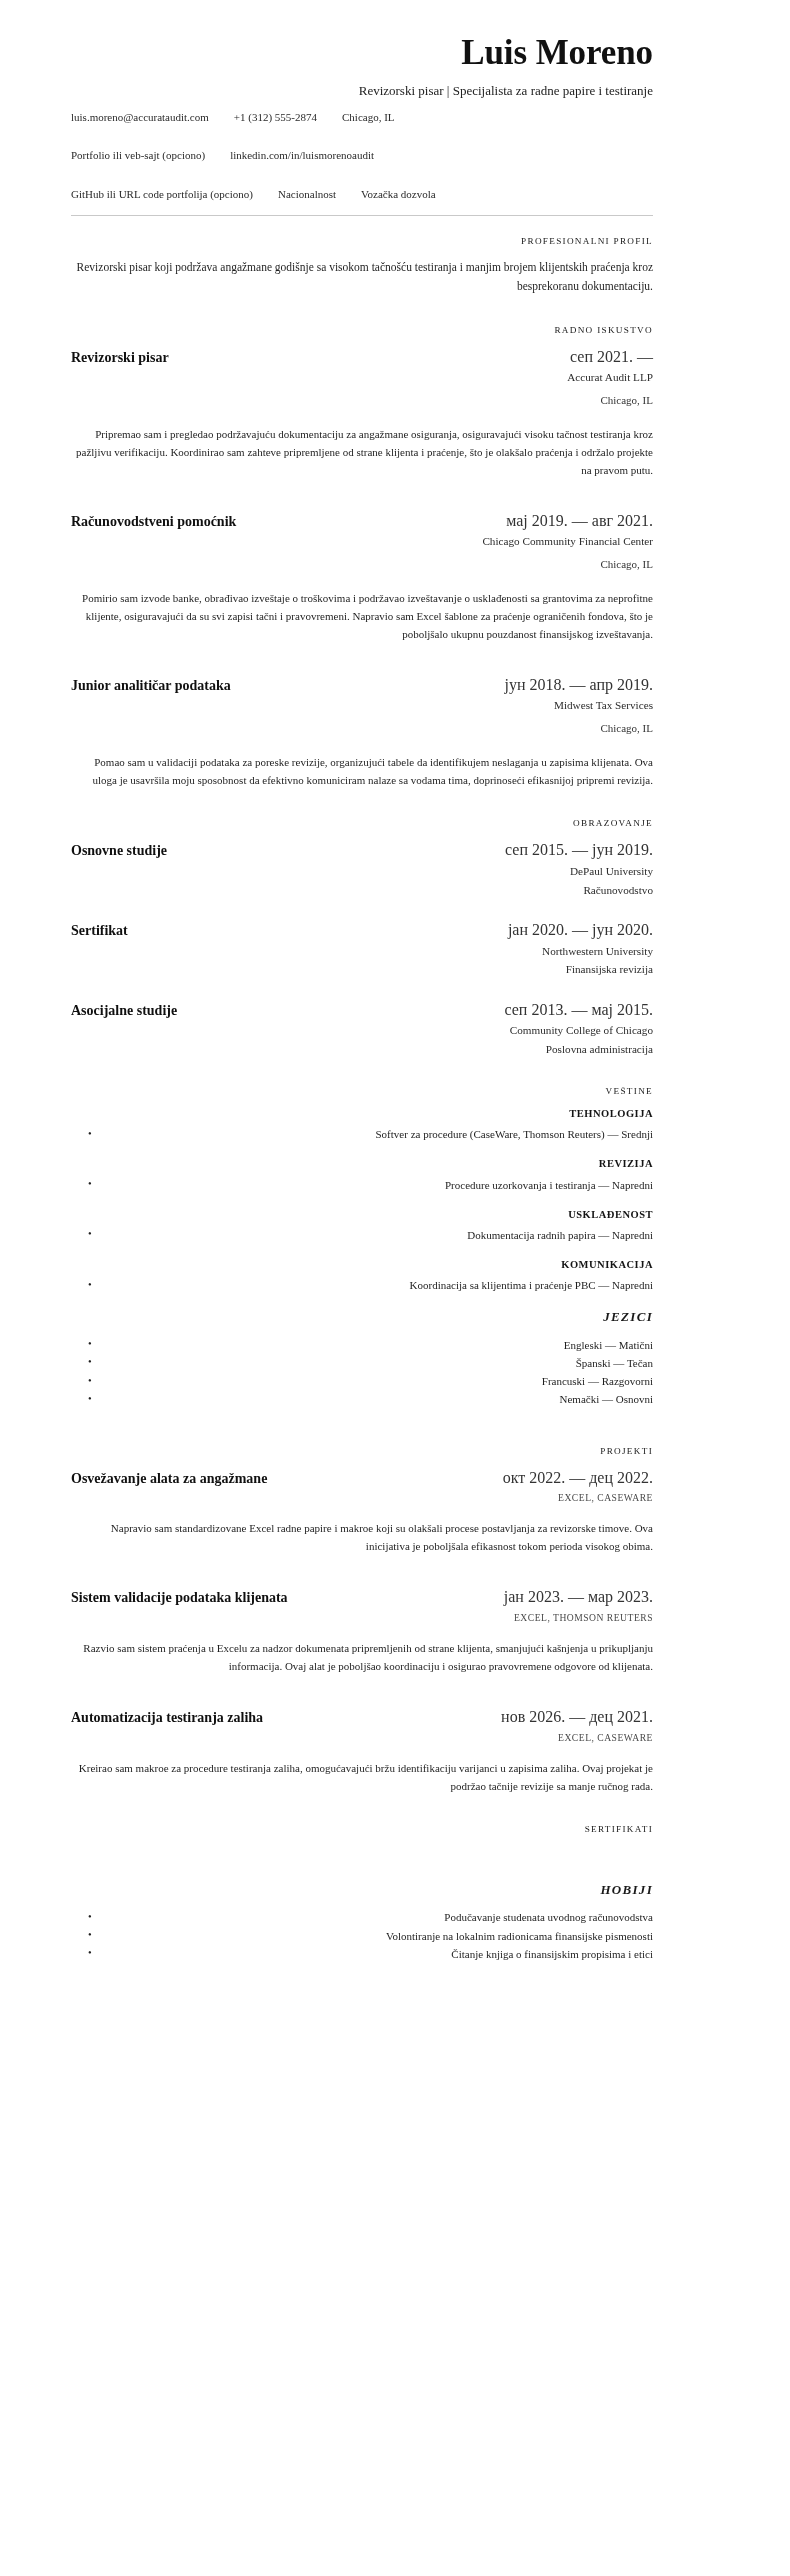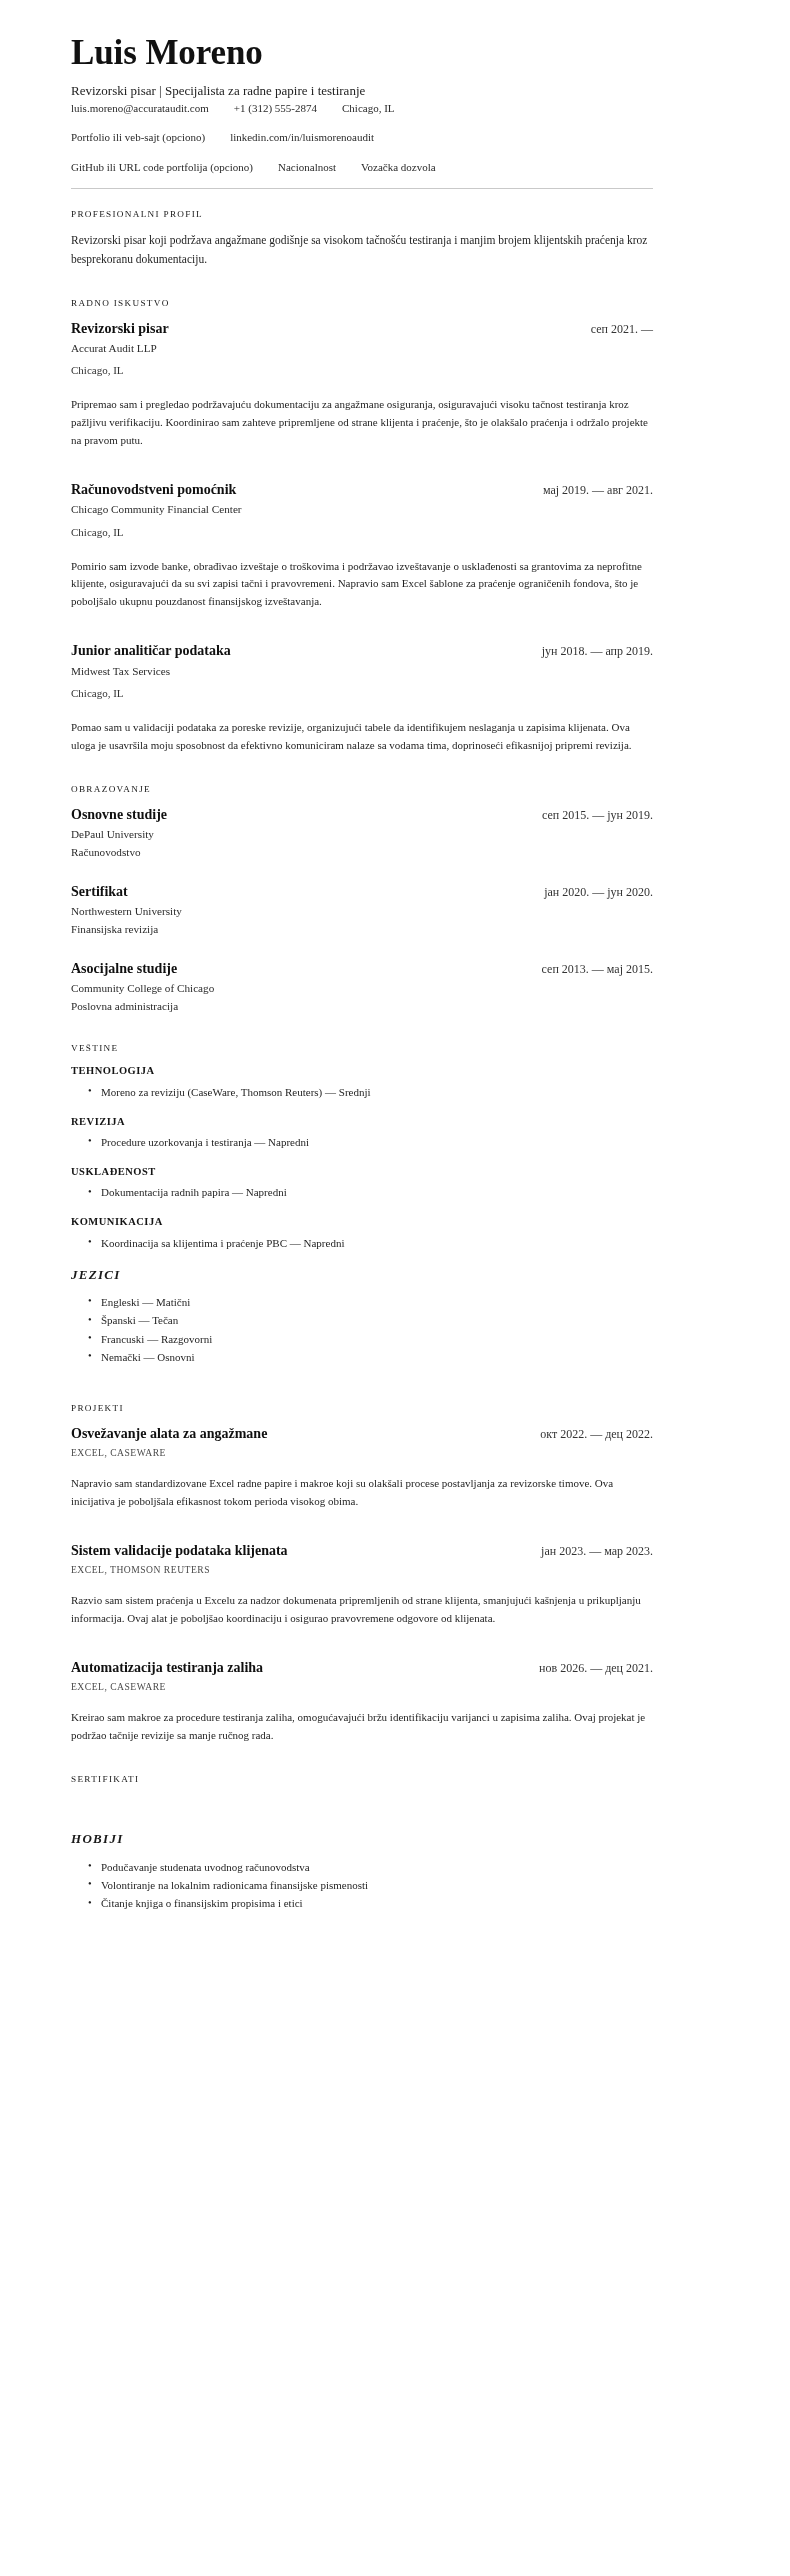--- a/index.html
+++ b/index.html
@@ -12,20 +12,21 @@
     font-family: "Liberation Serif", "DejaVu Serif", serif;
     color: #1a1a1a;
     -webkit-font-smoothing: antialiased;
   }
   .page {
     width: 703px;
     min-height: 2576px;
     box-sizing: border-box;
     padding: 34px 50px 40px 71px;
     background: #ffffff;
+    text-align: right;
   }
 
   
   .name {
     font-size: 35px;
     font-weight: bold;
     letter-spacing: -0.1px;
     line-height: 1.1;
     margin: 0 0 9.2px 0;
     color: #111111;
@@ -41,20 +42,21 @@
     line-height: 1.5;
     color: #2a2a2a;
     margin: 0 0 13px 0;
     display: flex;
     flex-wrap: wrap;
     align-items: baseline;
   }
   .contact-row .ci {
     margin-right: 25px;
     white-space: nowrap;
+    margin-top: 9px;
   }
   .contact-row .ci:last-child { margin-right: 0; }
 
   .rule {
     border: 0;
     border-top: 0.7px solid #c9c9c9;
     margin: 12px 0 20px 0;
   }
 
   
@@ -86,21 +88,21 @@
     gap: 32px;
   }
   .entry-title {
     font-size: 14px;
     font-weight: bold;
     color: #101010;
     line-height: 1.3;
     margin: 0;
   }
   .entry-date {
-    font-size: 12px;
+    font-size: 16px;
     color: #333333;
     white-space: nowrap;
     line-height: 1.3;
     flex-shrink: 0;
   }
   .entry-org {
     font-size: 11.2px;
     color: #2b2b2b;
     margin: 2px 0 0 0;
     line-height: 1.45;
@@ -295,21 +297,21 @@
   </section>
 
   <div class="section-gap"></div>
 
   <section class="section">
     <h2 class="section-title">VEŠTINE</h2>
 
     <div class="skill-group">
       <h3 class="skill-group-title">TEHNOLOGIJA</h3>
       <ul class="bullets">
-        <li>Moreno za reviziju (CaseWare, Thomson Reuters) — Srednji</li>
+        <li>Softver za procedure (CaseWare, Thomson Reuters) — Srednji</li>
       </ul>
     </div>
 
     <div class="skill-group">
       <h3 class="skill-group-title">REVIZIJA</h3>
       <ul class="bullets">
         <li>Procedure uzorkovanja i testiranja — Napredni</li>
       </ul>
     </div>
 

